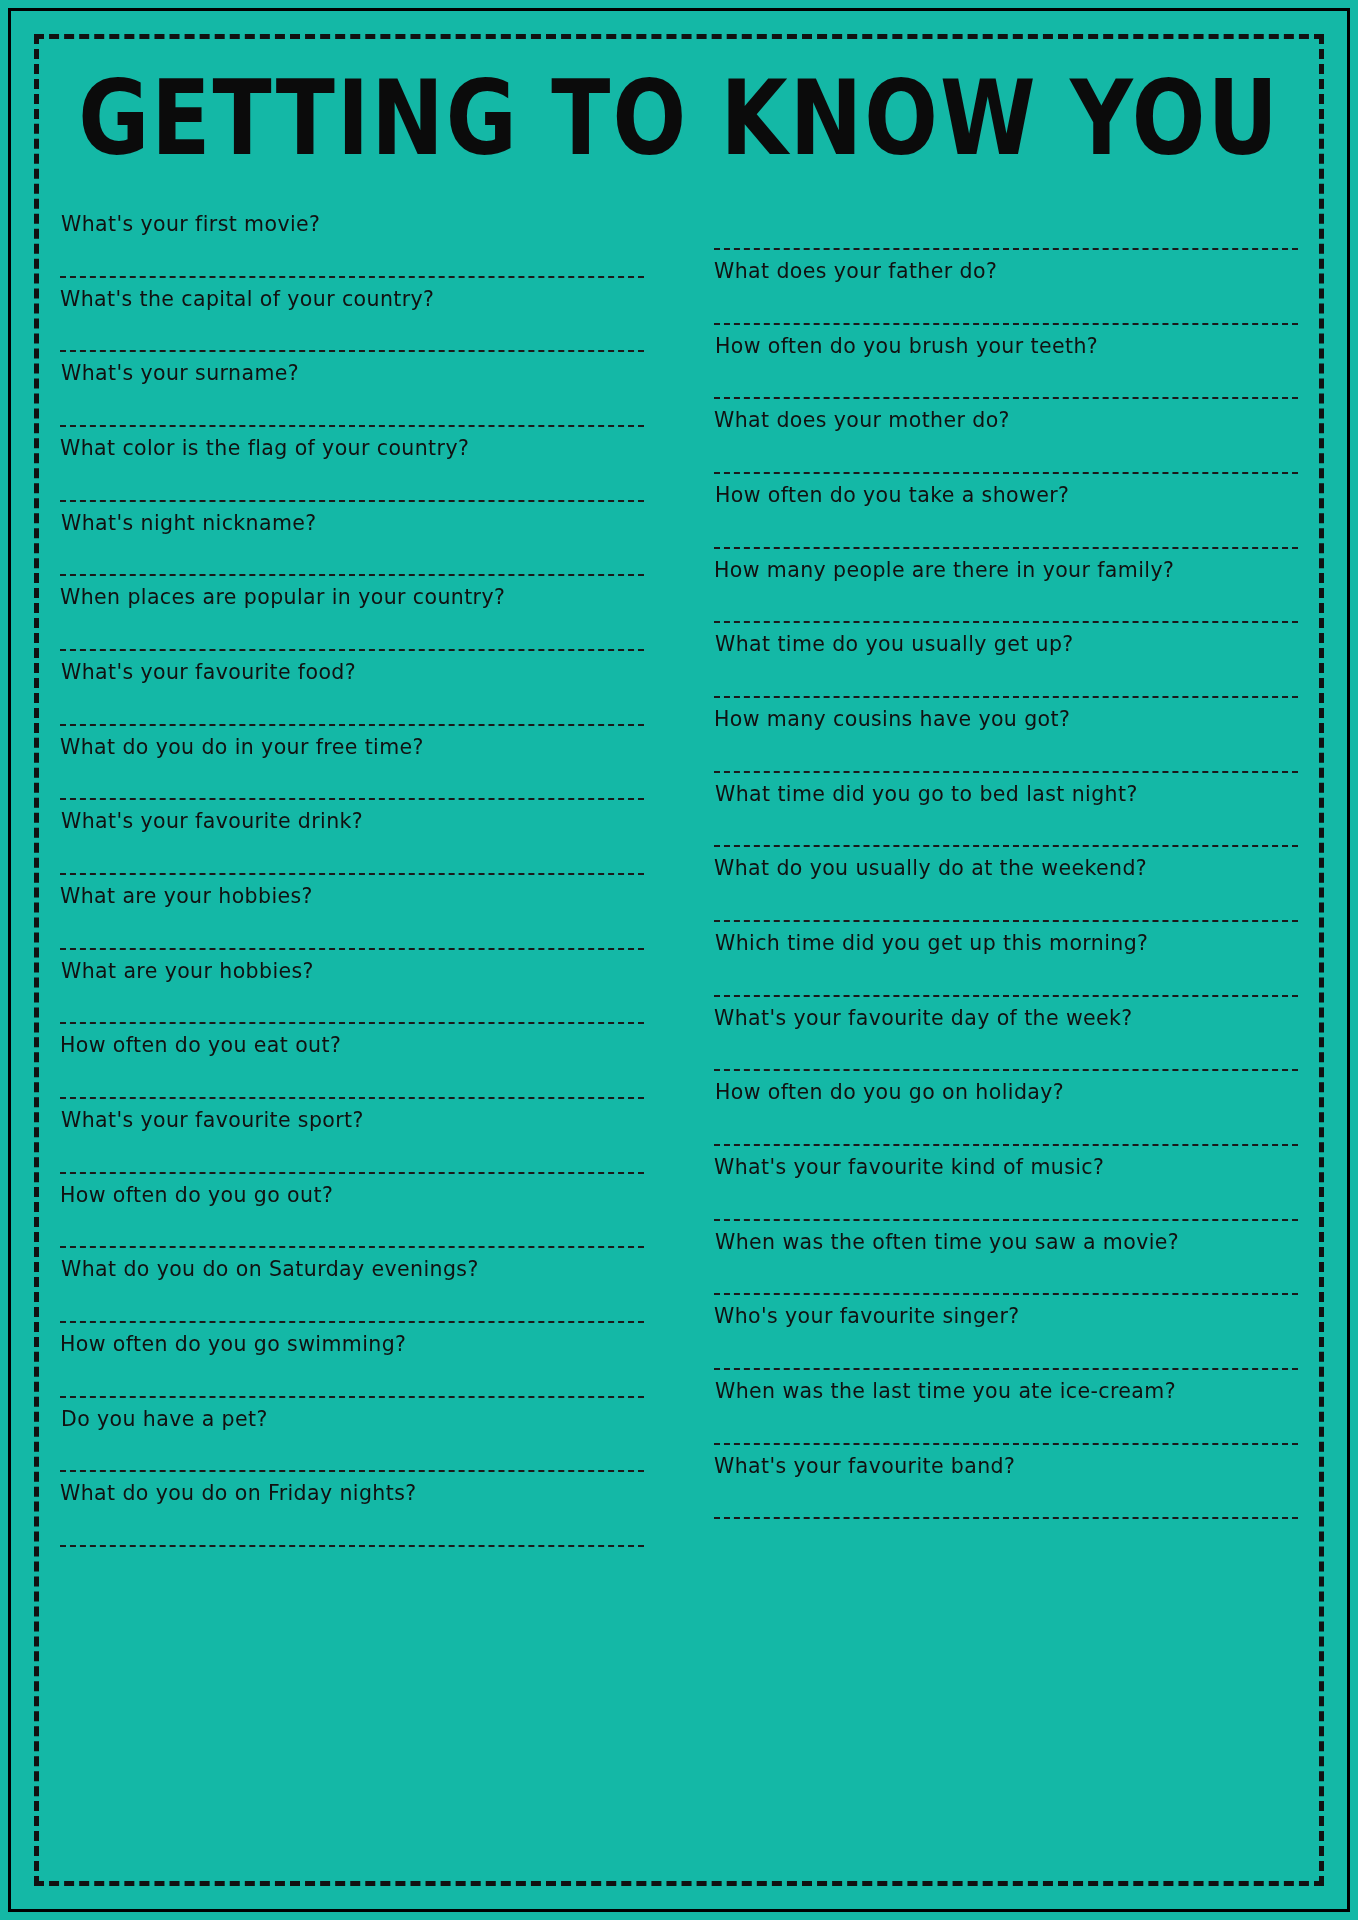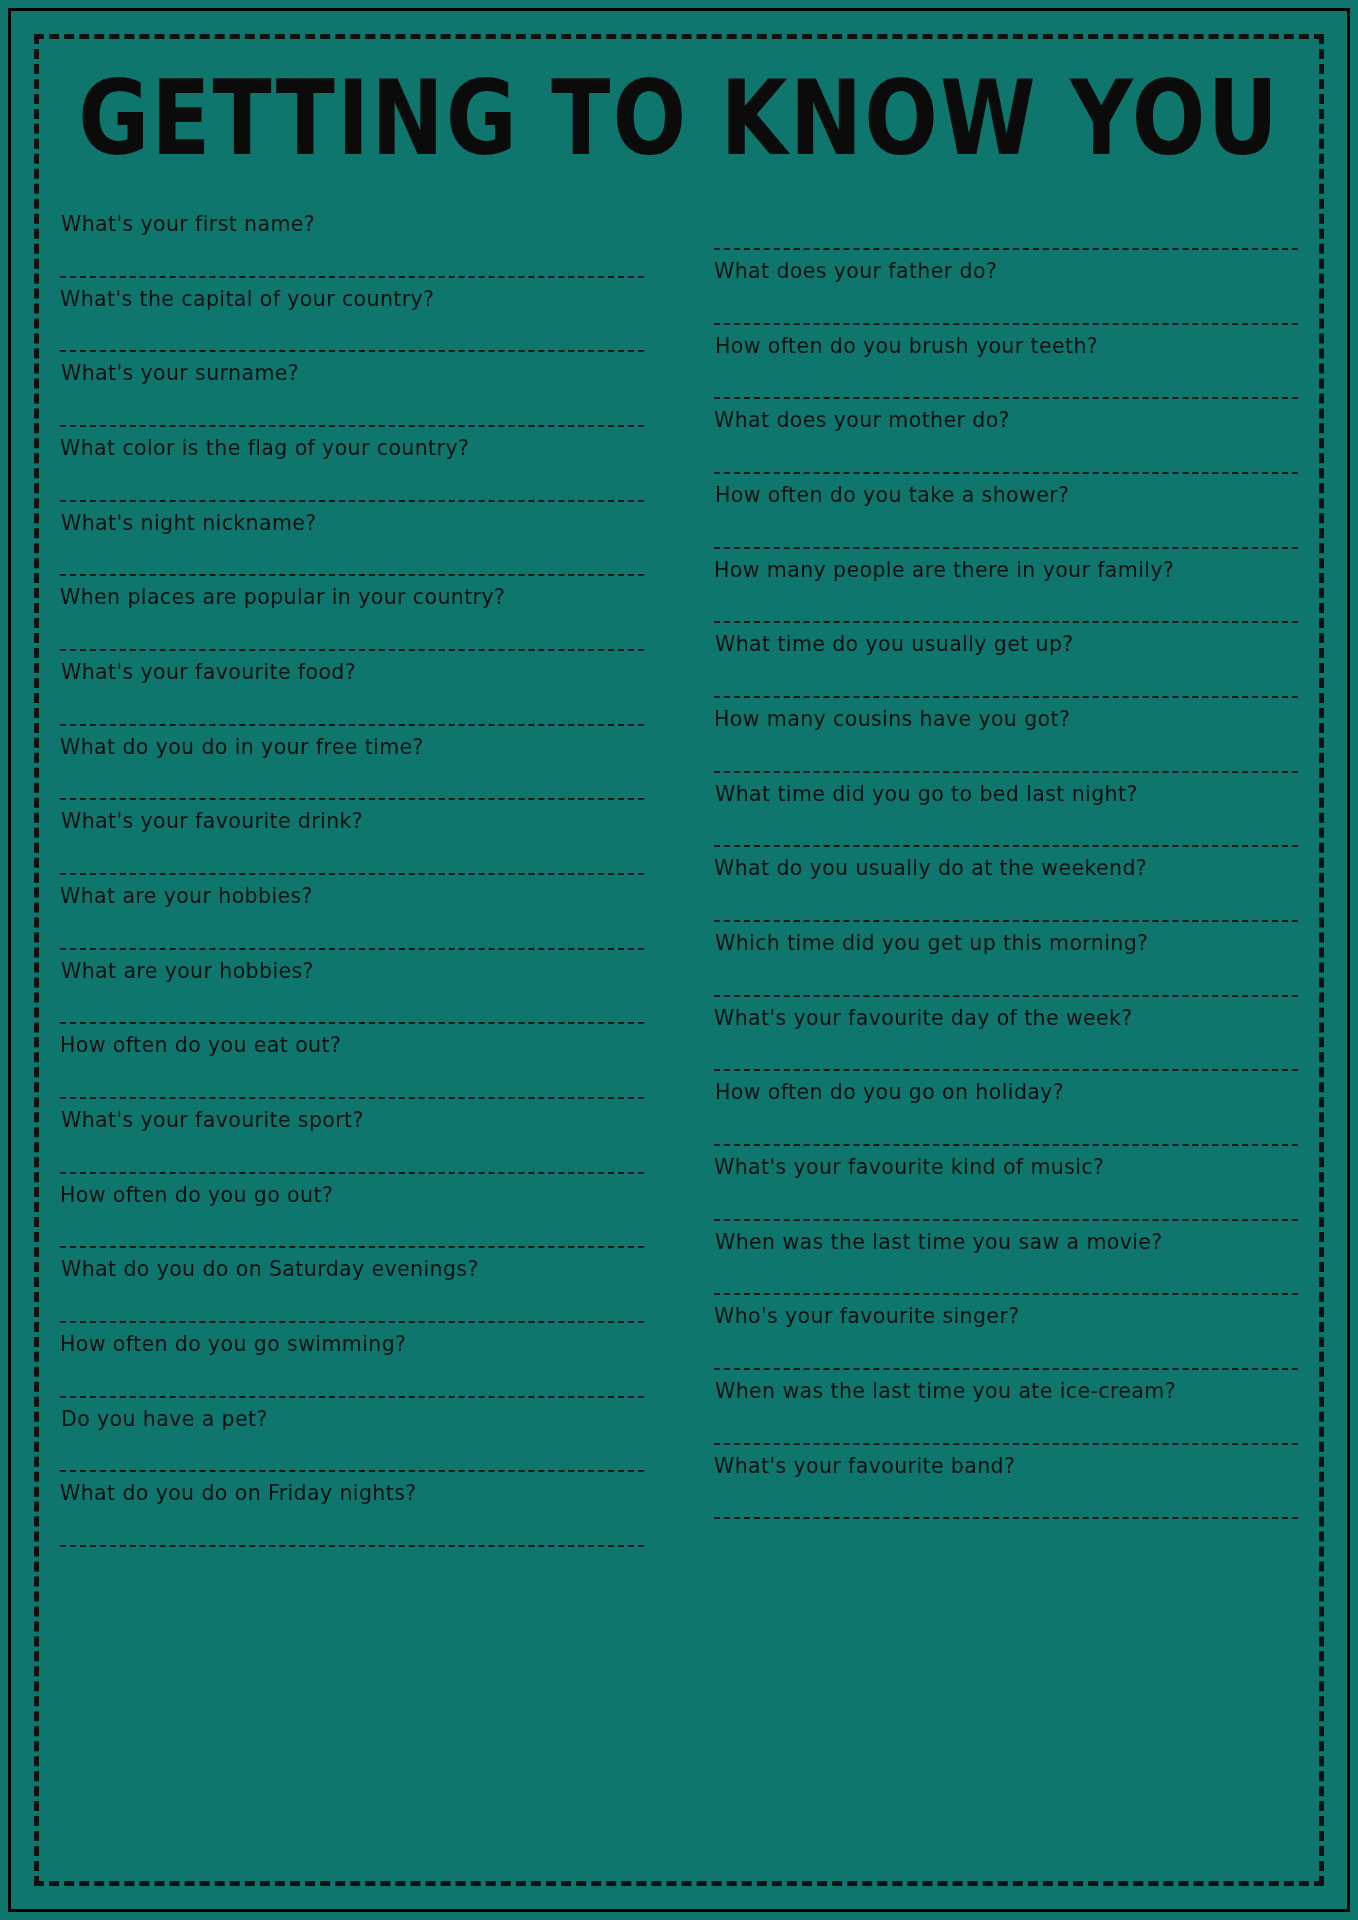--- a/index.html
+++ b/index.html
@@ -7,21 +7,21 @@
     padding: 0;
     background: #ffffff;
   }
   body {
     font-family: "DejaVu Sans", sans-serif;
   }
   .page {
     position: relative;
     width: 1358px;
     height: 1920px;
-    background: #0f766e;
+    background: #14b8a6;
     box-sizing: border-box;
     overflow: hidden;
   }
   
   .outer-frame {
     position: absolute;
     left: 8px;
     top: 8px;
     right: 8px;
     bottom: 8px;
@@ -97,21 +97,21 @@
   <div class="outer-frame"></div>
   <div class="dashed-frame"></div>
 
   <div class="content">
     <div class="title">GETTING TO KNOW YOU</div>
 
     <div class="columns">
 
       <div class="col">
         <div class="qitem">
-          <div class="qtext">What's your first name?</div>
+          <div class="qtext">What's your first movie?</div>
           <div class="answer-line"></div>
         </div>
         <div class="qitem">
           <div class="qtext">What's the capital of your country?</div>
           <div class="answer-line"></div>
         </div>
         <div class="qitem">
           <div class="qtext">What's your surname?</div>
           <div class="answer-line"></div>
         </div>
@@ -227,21 +227,21 @@
         </div>
         <div class="qitem">
           <div class="qtext">How often do you go on holiday?</div>
           <div class="answer-line"></div>
         </div>
         <div class="qitem">
           <div class="qtext">What's your favourite kind of music?</div>
           <div class="answer-line"></div>
         </div>
         <div class="qitem">
-          <div class="qtext">When was the last time you saw a movie?</div>
+          <div class="qtext">When was the often time you saw a movie?</div>
           <div class="answer-line"></div>
         </div>
         <div class="qitem">
           <div class="qtext">Who's your favourite singer?</div>
           <div class="answer-line"></div>
         </div>
         <div class="qitem">
           <div class="qtext">When was the last time you ate ice-cream?</div>
           <div class="answer-line"></div>
         </div>

